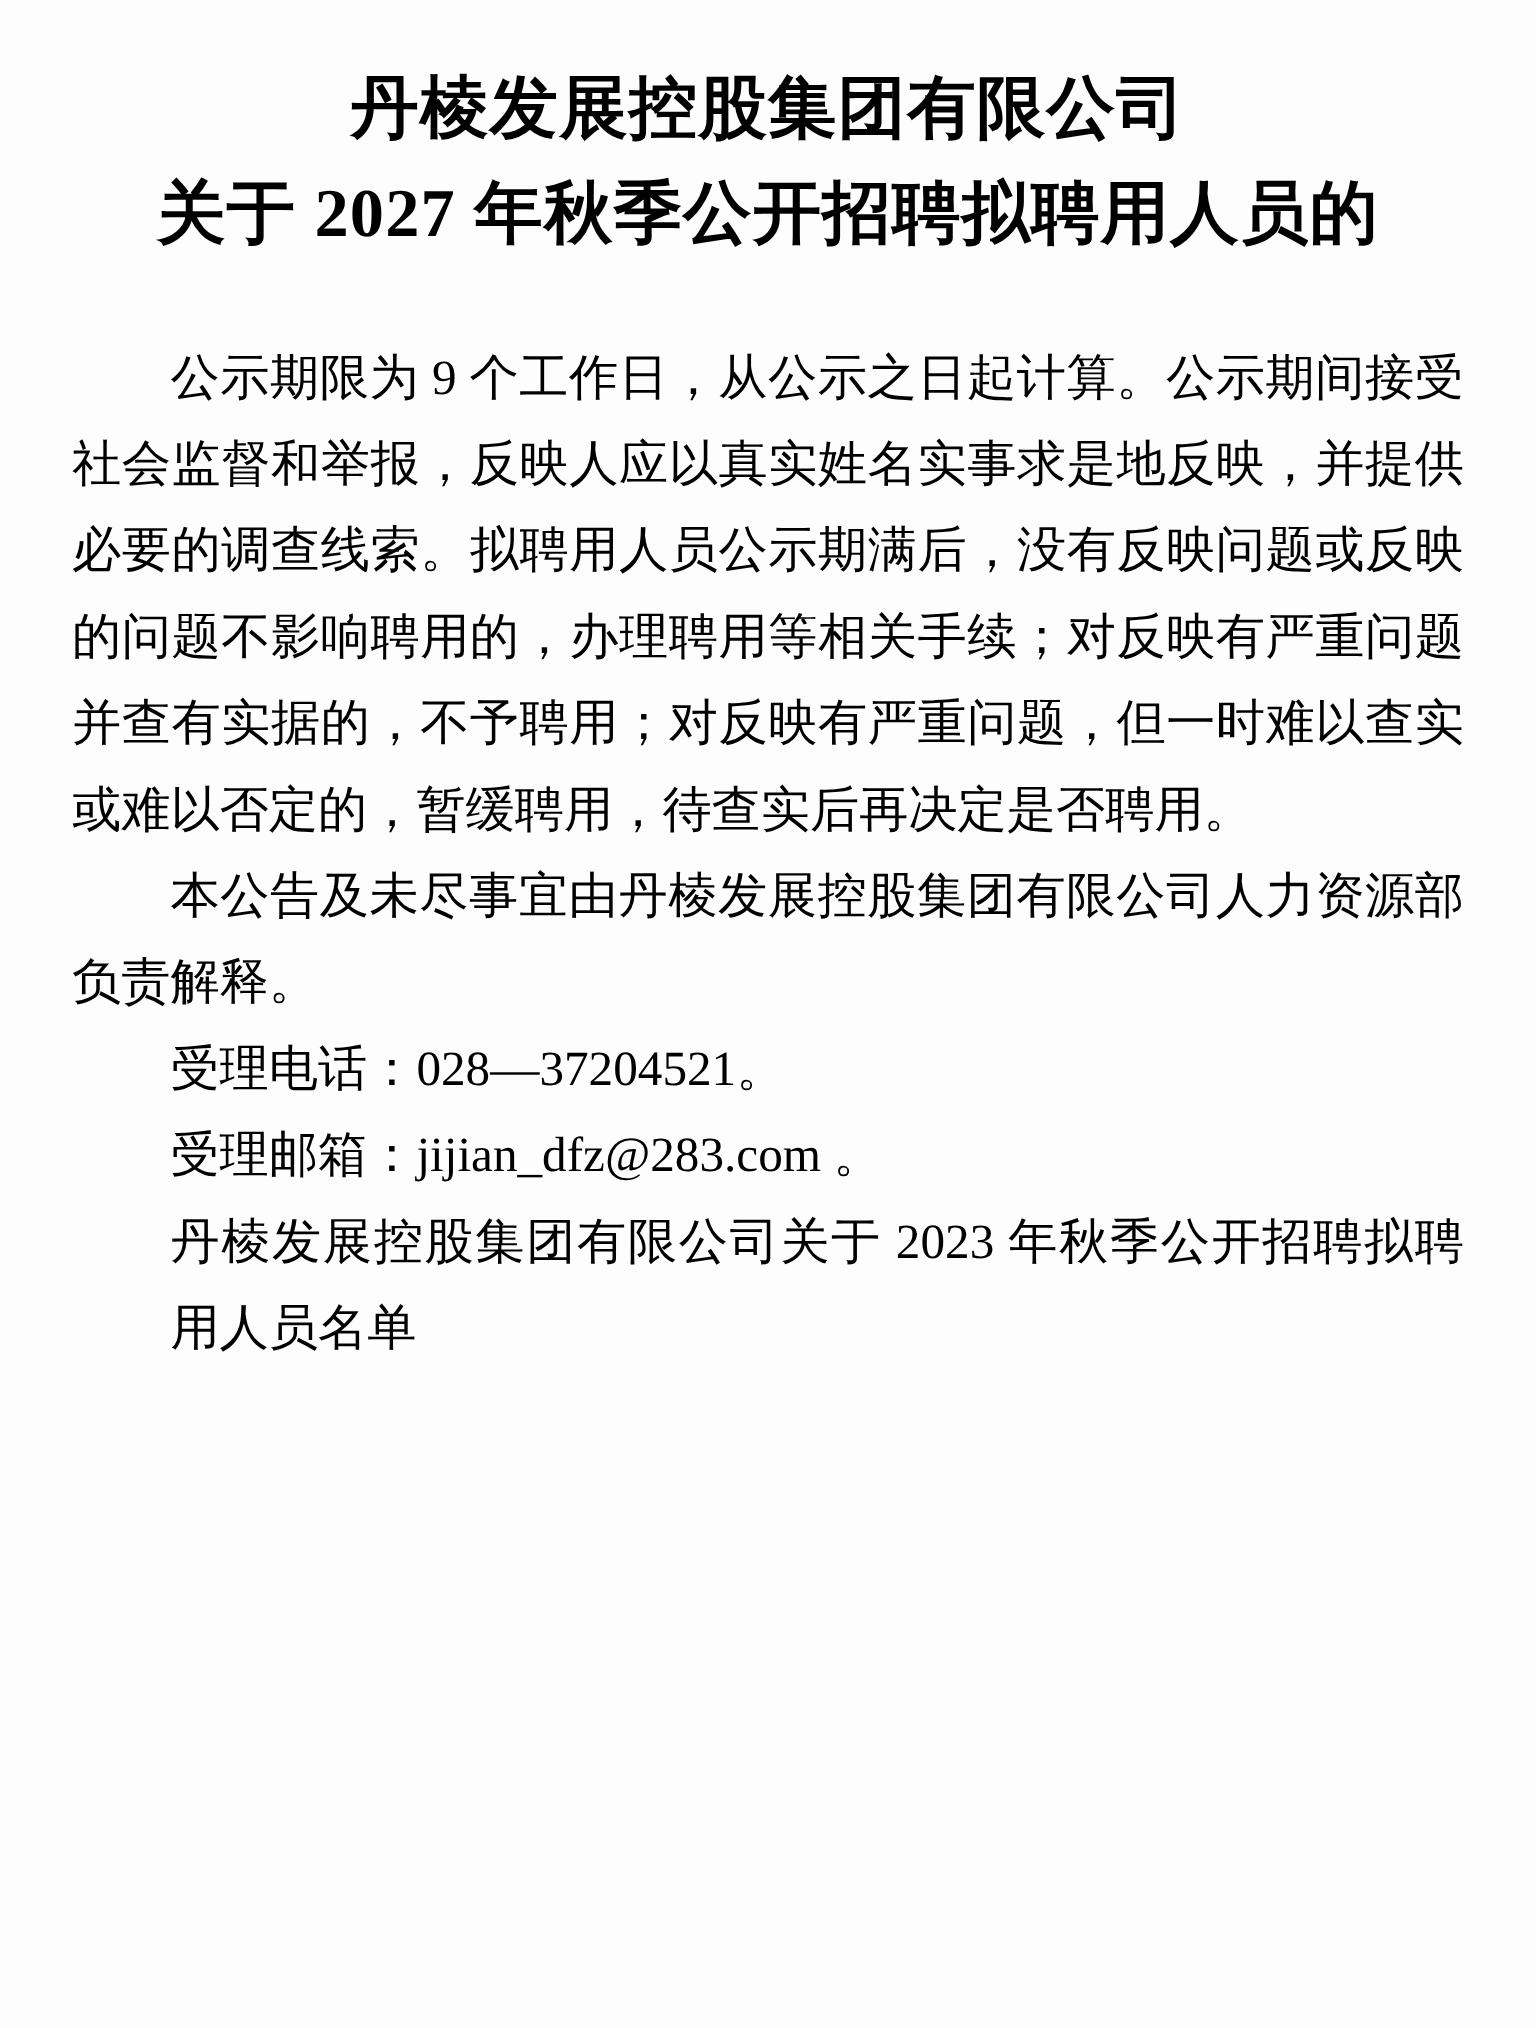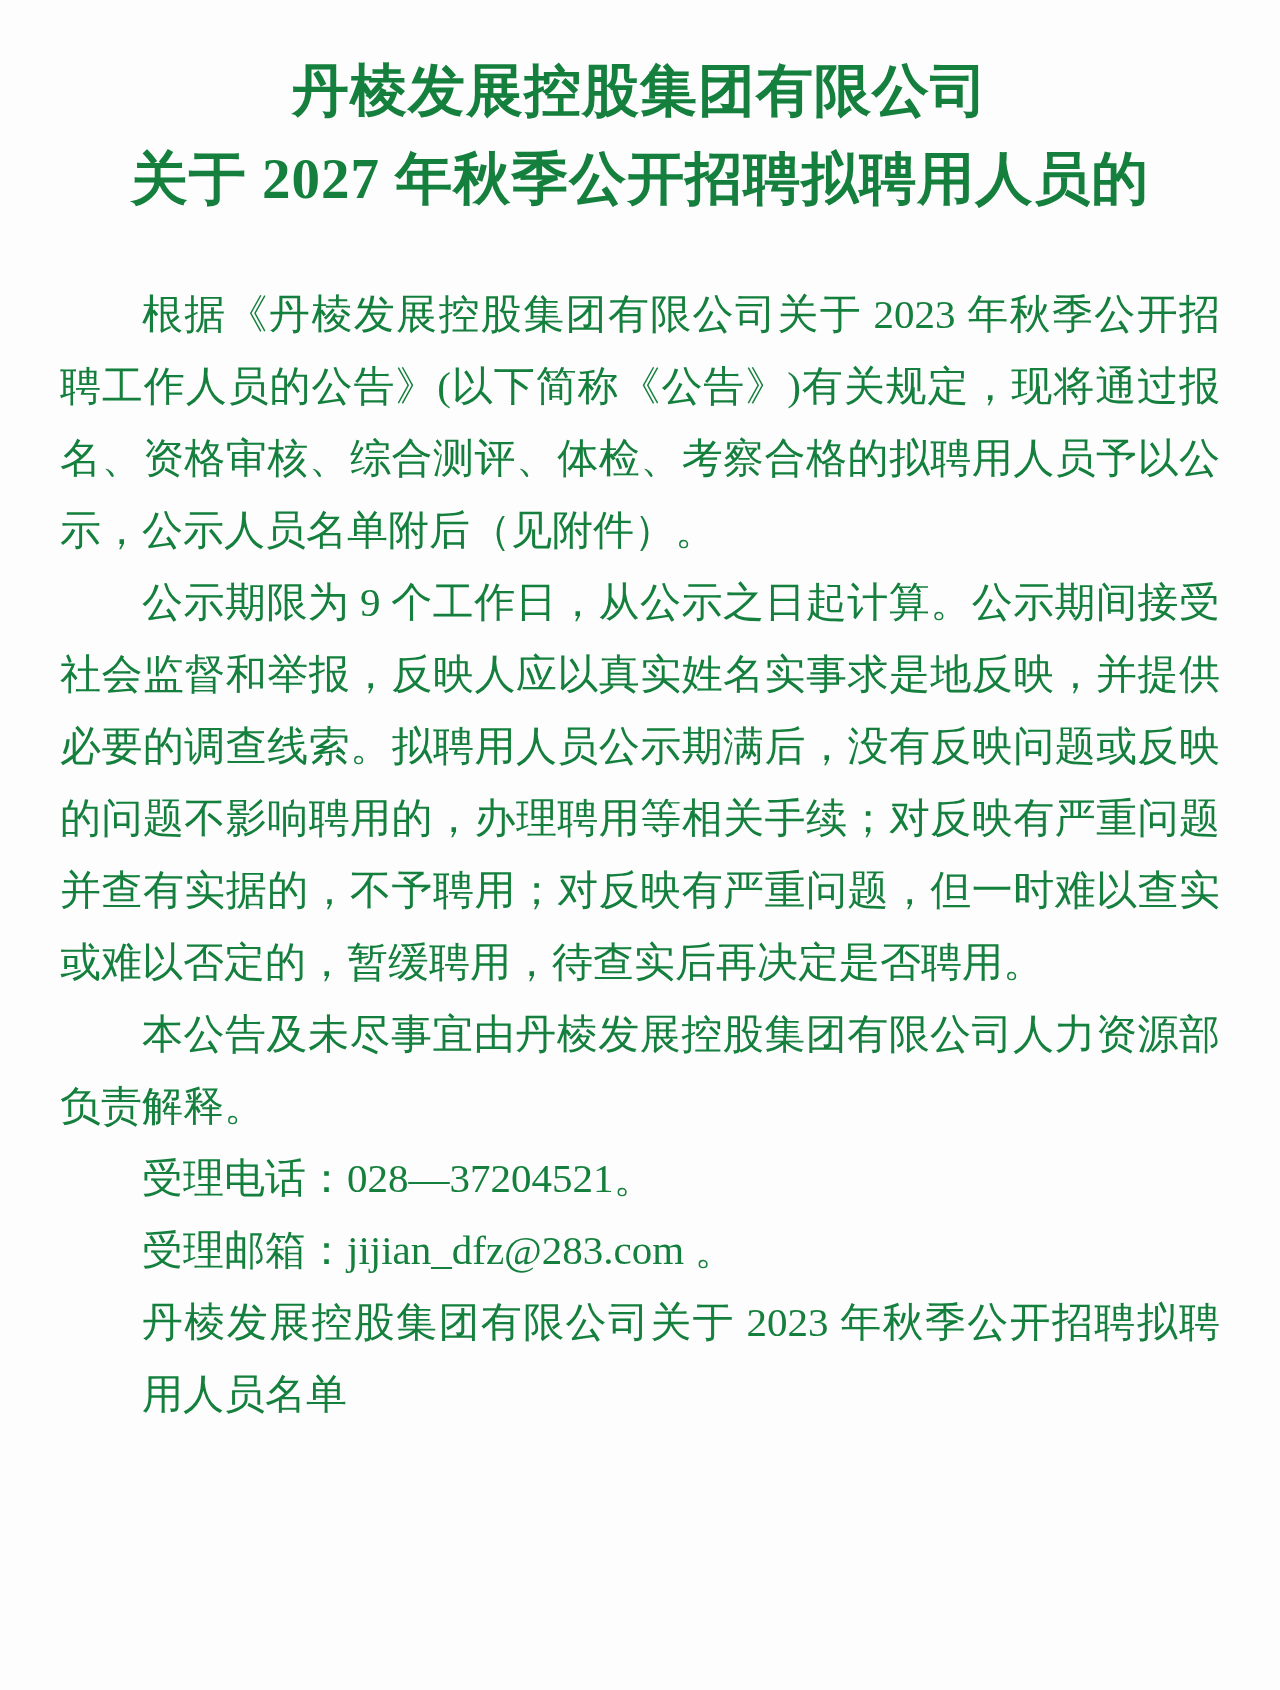--- a/index.html
+++ b/index.html
@@ -6,21 +6,21 @@
     margin: 0;
     padding: 0;
     background: #ffffff;
   }
   .page {
     position: relative;
     width: 1280px;
     height: 1690px;
     margin: 0 auto;
     background: #fdfdfd;
-    color: #15803d;
+    color: #000000;
     font-family: "Liberation Serif", "DejaVu Serif", serif;
     box-sizing: border-box;
     padding: 47px 60px 0 60px;
     overflow: hidden;
   }
   .title-block {
     text-align: center;
     font-weight: 700;
     font-size: 57px;
     line-height: 88px;
@@ -56,21 +56,20 @@
 <body>
 
 <div class="page">
 
   <header class="title-block">
     <div class="title-line">丹棱发展控股集团有限公司</div>
     <div class="title-line">关于 2027 年秋季公开招聘拟聘用人员的</div>
   </header>
 
   <main class="doc-body">
-    <p class="para">根据《丹棱发展控股集团有限公司关于 2023 年秋季公开招聘工作人员的公告》(以下简称《公告》)有关规定，现将通过报名、资格审核、综合测评、体检、考察合格的拟聘用人员予以公示，公示人员名单附后（见附件）。</p>
 
     <p class="para">公示期限为 9 个工作日，从公示之日起计算。公示期间接受社会监督和举报，反映人应以真实姓名实事求是地反映，并提供必要的调查线索。拟聘用人员公示期满后，没有反映问题或反映的问题不影响聘用的，办理聘用等相关手续；对反映有严重问题并查有实据的，不予聘用；对反映有严重问题，但一时难以查实或难以否定的，暂缓聘用，待查实后再决定是否聘用。</p>
 
     <p class="para">本公告及未尽事宜由丹棱发展控股集团有限公司人力资源部负责解释。</p>
 
 
     <p class="para">受理电话：028—37204521。</p>
 
     <p class="para">受理邮箱：jijian_dfz@283.com 。</p>
 

